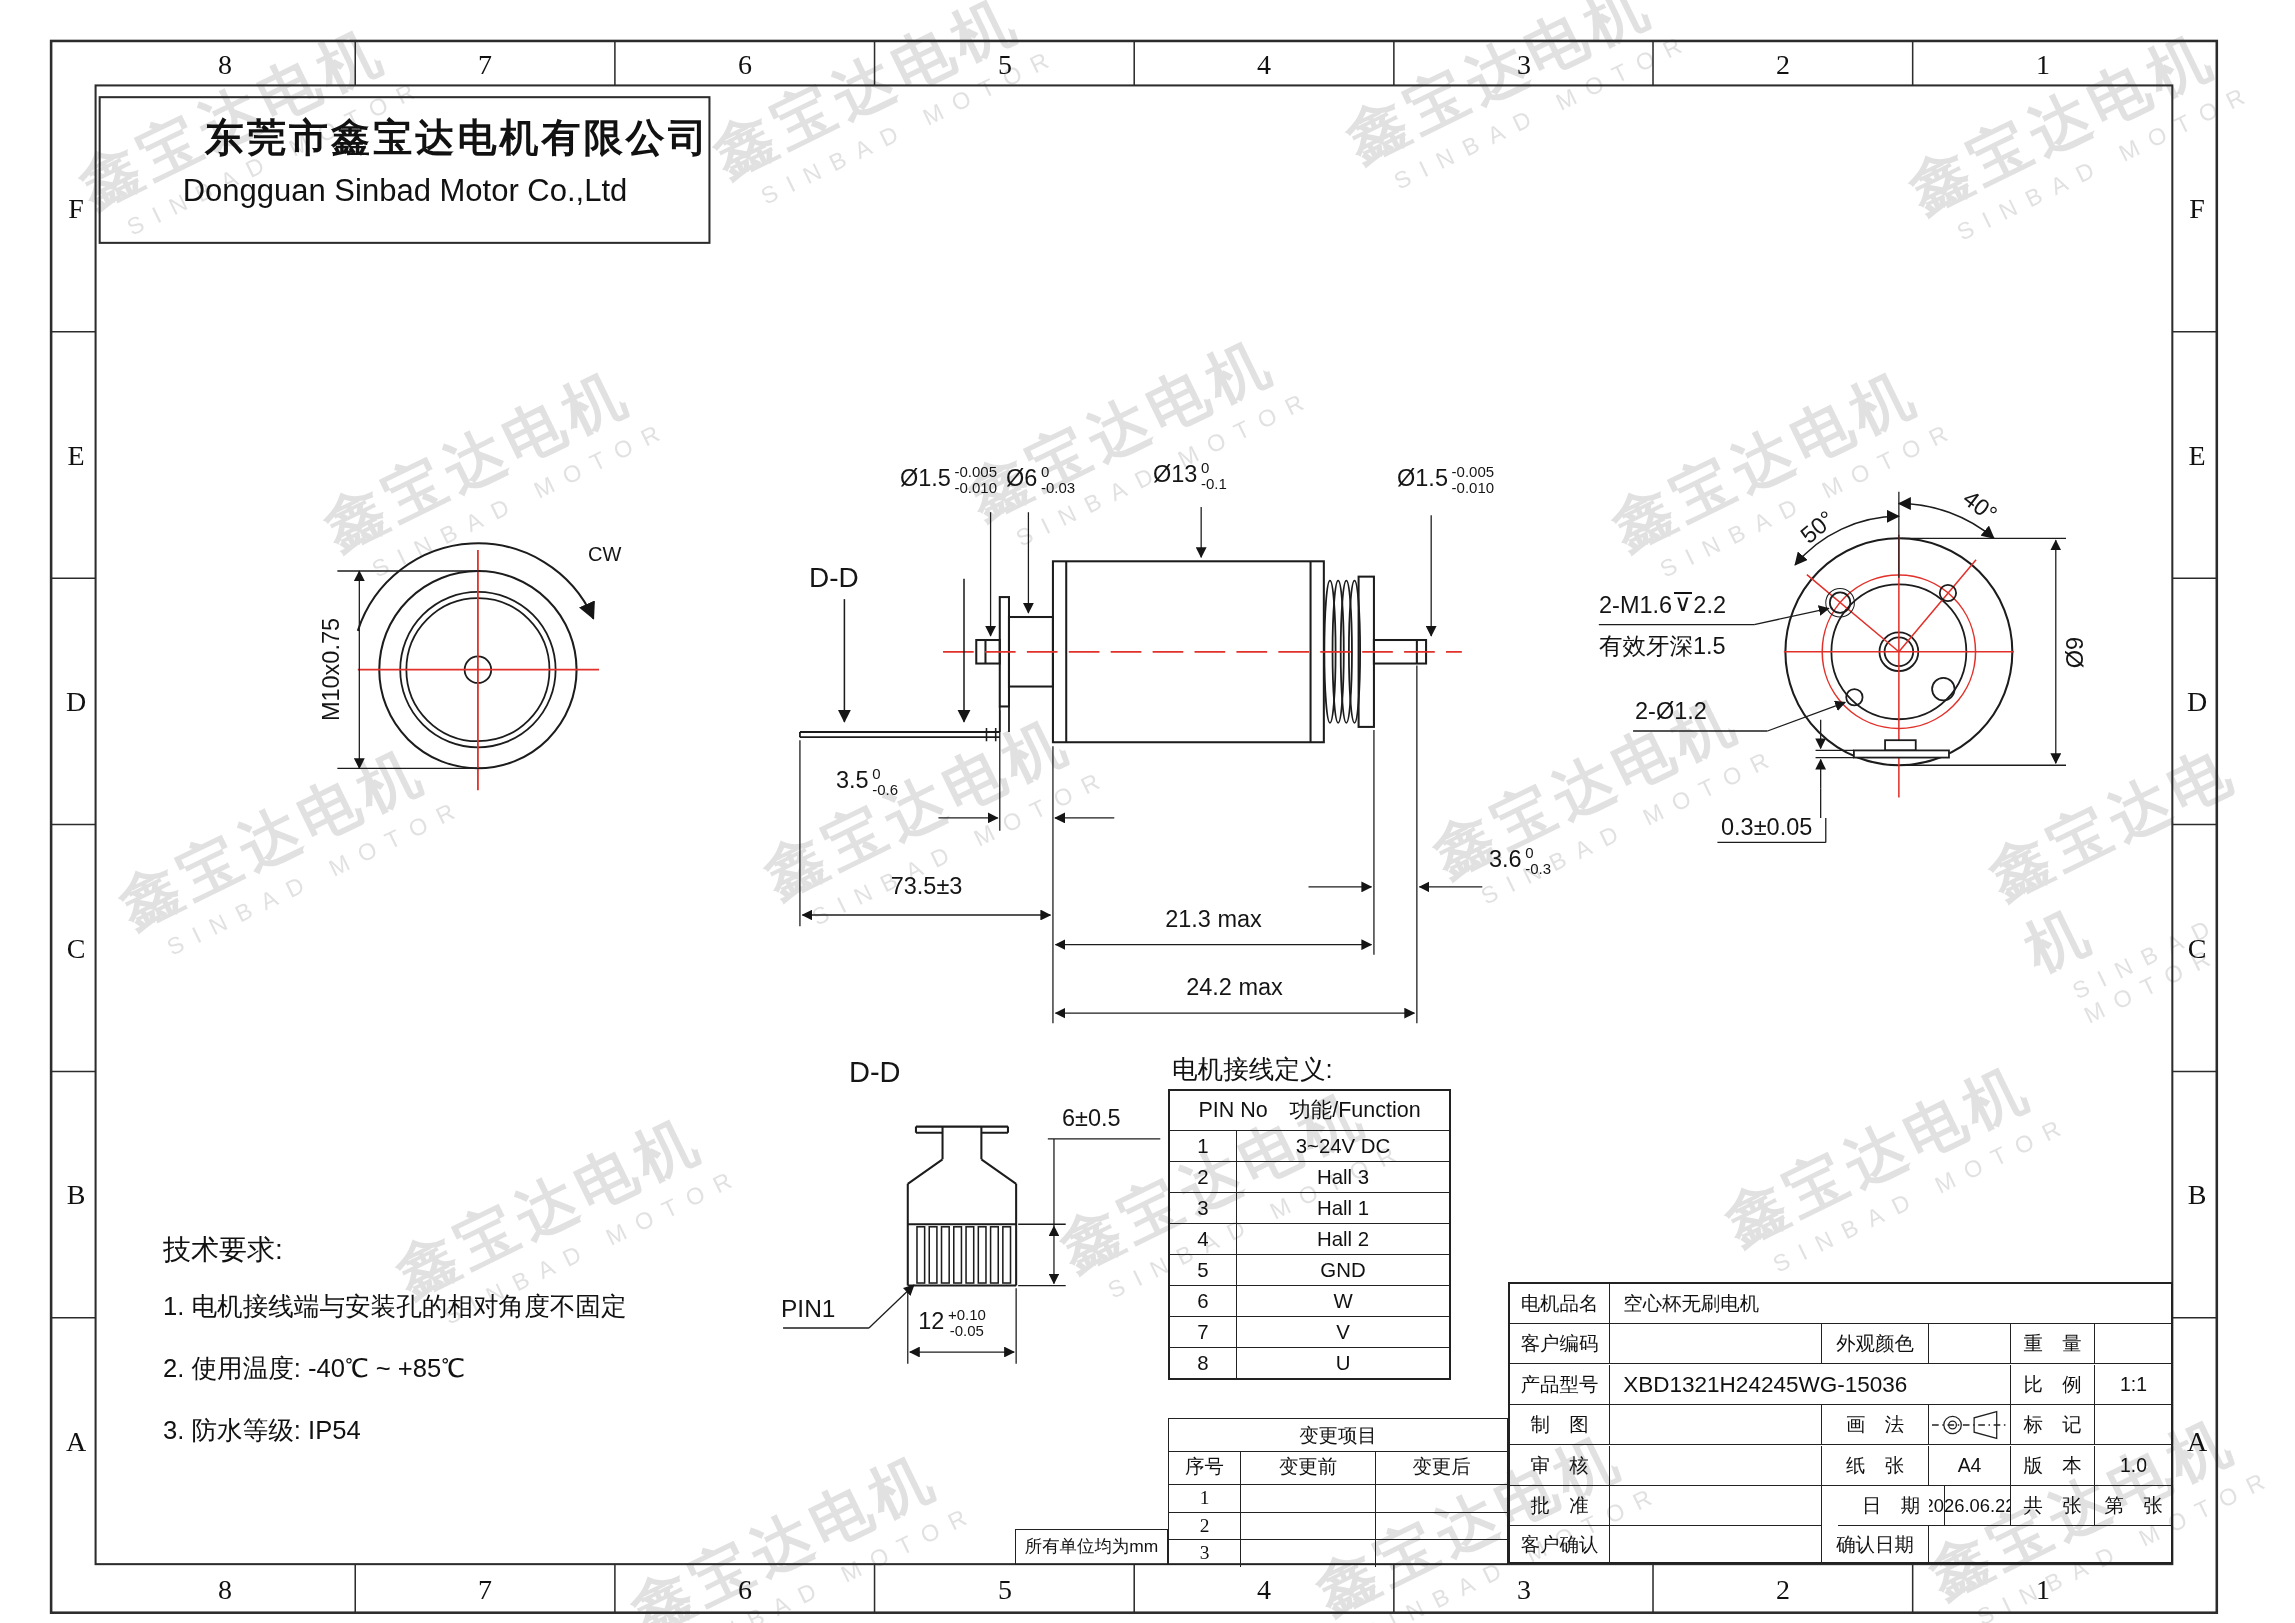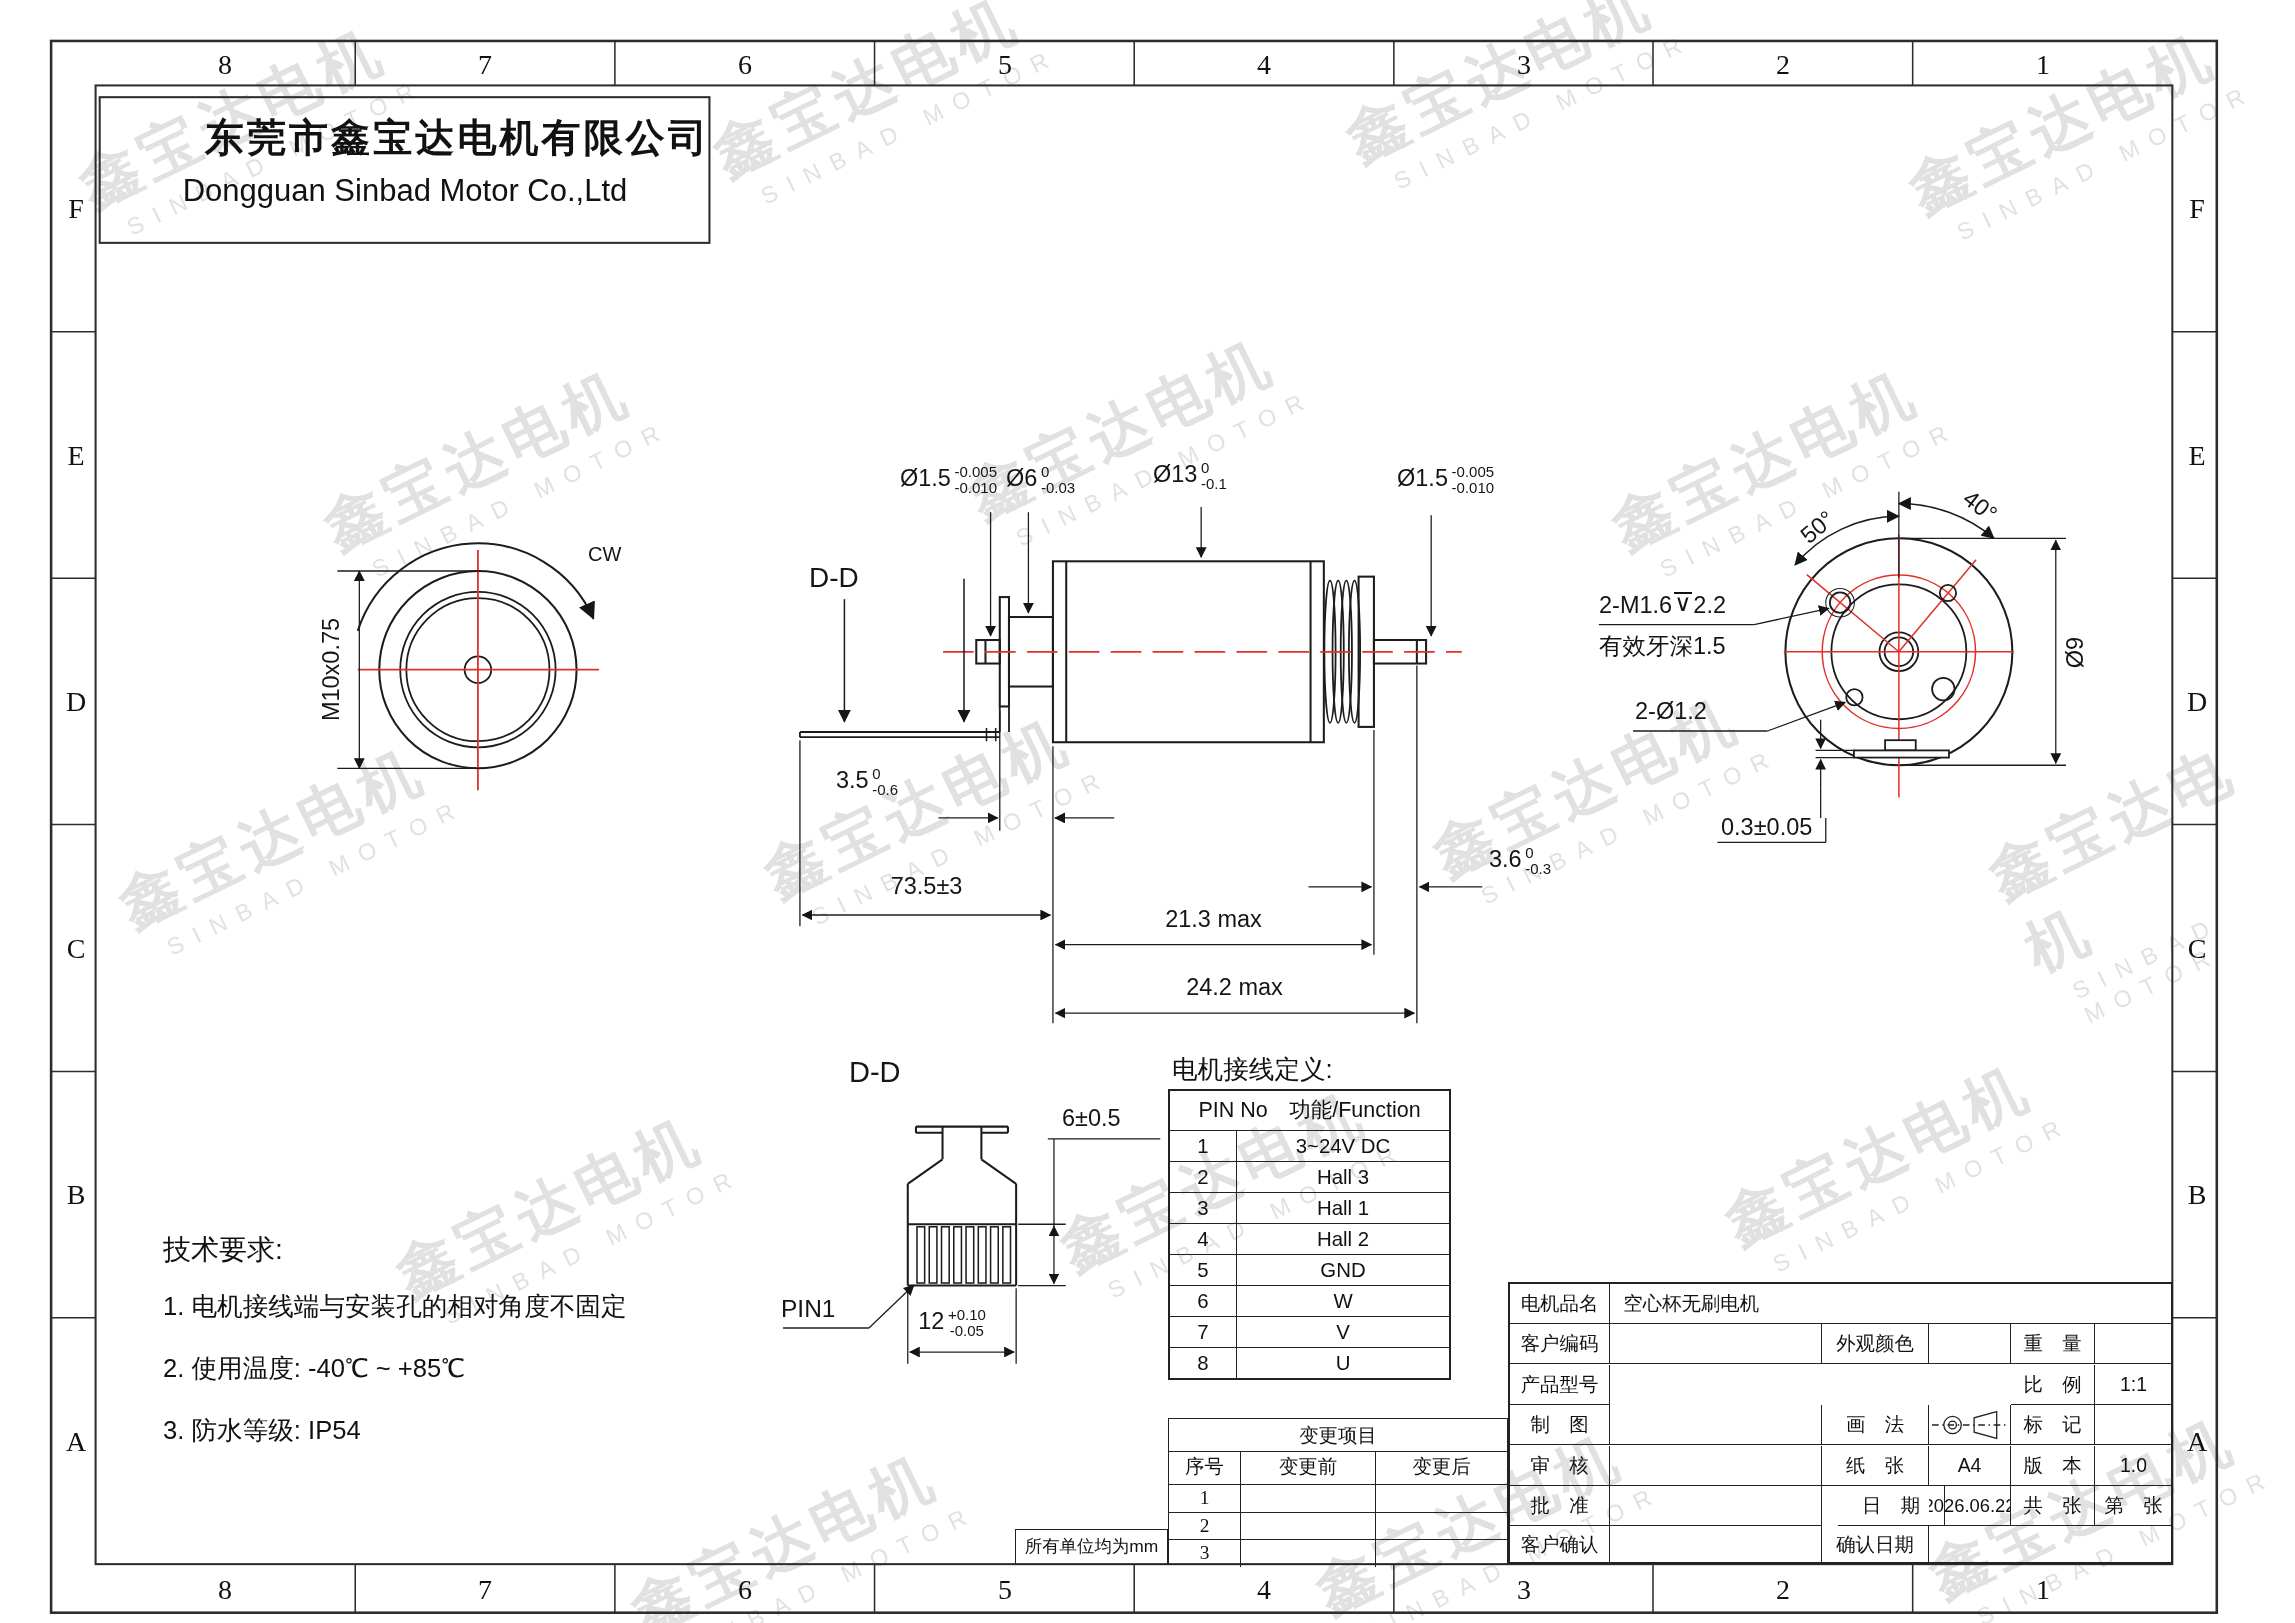--- a/index.html
+++ b/index.html
@@ -436,20 +436,21 @@
     <div class="cell lft" style="left:100px;top:0;width:562px;height:40px;border-right:none;">空心杯无刷电机</div>
 
     <div class="cell" style="left:0;top:40px;width:100px;height:40px;">客户编码</div>
     <div class="cell" style="left:100px;top:40px;width:212px;height:40px;"></div>
     <div class="cell" style="left:312px;top:40px;width:107px;height:40px;">外观颜色</div>
     <div class="cell" style="left:419px;top:40px;width:82px;height:40px;"></div>
     <div class="cell" style="left:501px;top:40px;width:84px;height:40px;">重　量</div>
     <div class="cell" style="left:585px;top:40px;width:77px;height:40px;border-right:none;"></div>
 
     <div class="cell" style="left:0;top:81px;width:100px;height:40px;">产品型号</div>
+    <div class="cell lft" style="left:100px;top:81px;width:401px;height:40px;font-size:22.5px;">XBD1321H24245WG-15036</div>
     <div class="cell" style="left:501px;top:81px;width:84px;height:40px;">比　例</div>
     <div class="cell" style="left:585px;top:81px;width:77px;height:40px;border-right:none;">1:1</div>
 
     <div class="cell" style="left:0;top:121px;width:100px;height:40px;">制　图</div>
     <div class="cell" style="left:100px;top:121px;width:212px;height:40px;"></div>
     <div class="cell" style="left:312px;top:121px;width:107px;height:40px;">画　法</div>
     <div class="cell" style="left:419px;top:121px;width:82px;height:40px;">
       <svg width="77" height="32" viewBox="0 0 150 62">
         <g stroke="#222" fill="none" stroke-width="2.5">
           <line x1="2" y1="31" x2="148" y2="31" stroke-dasharray="13 7 3 7"></line>

